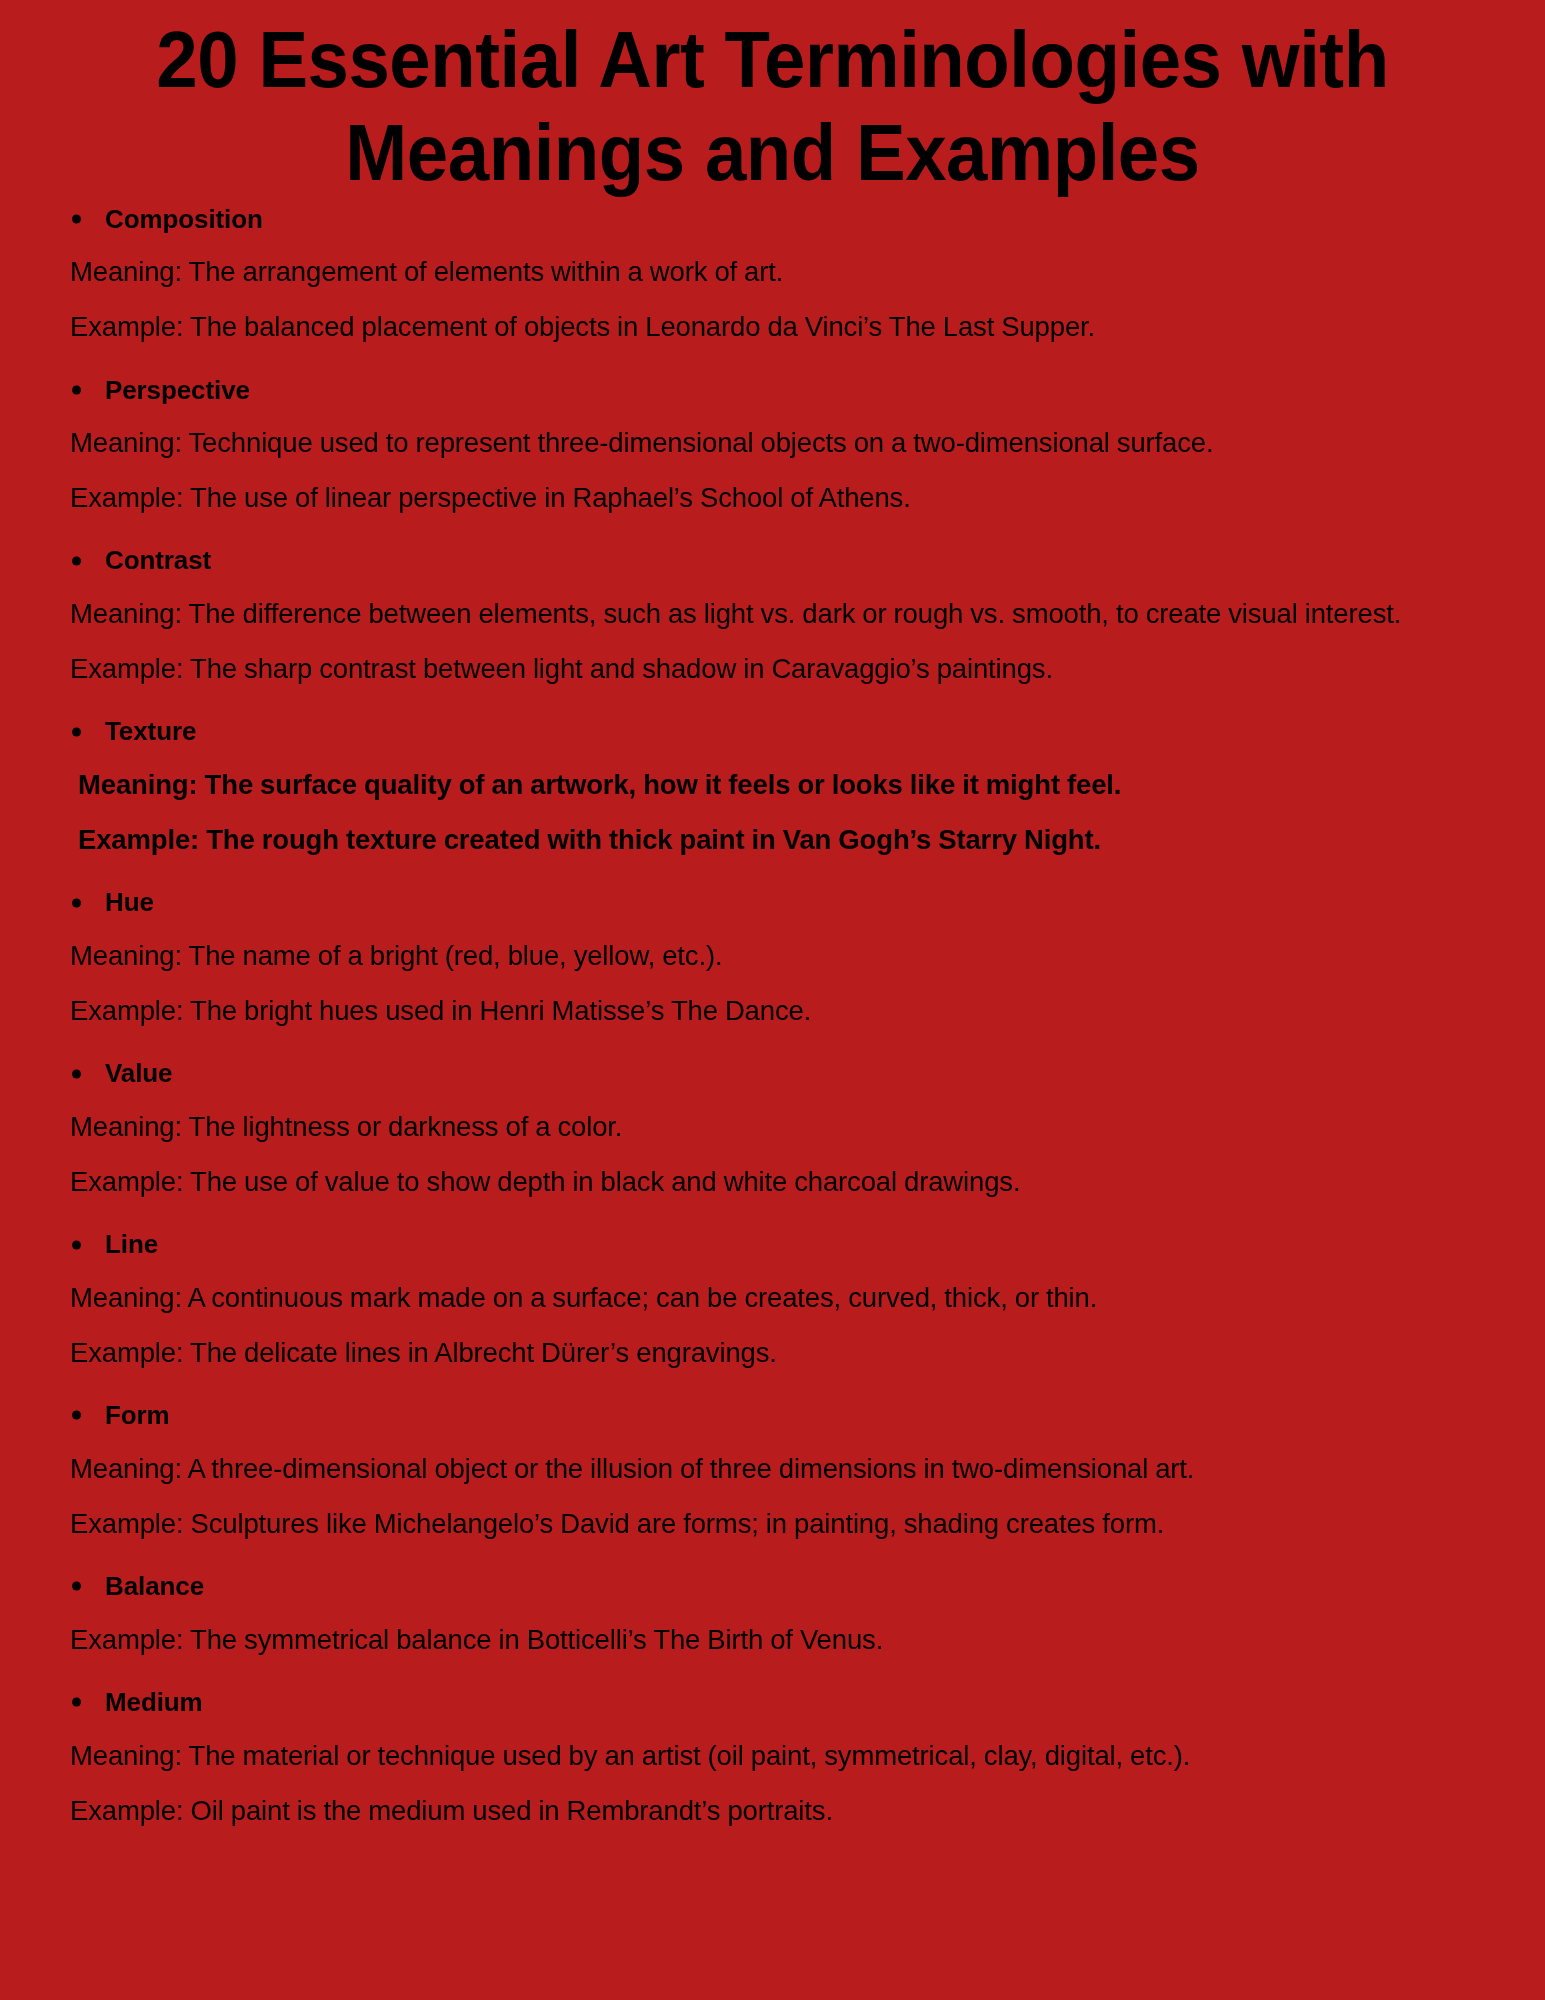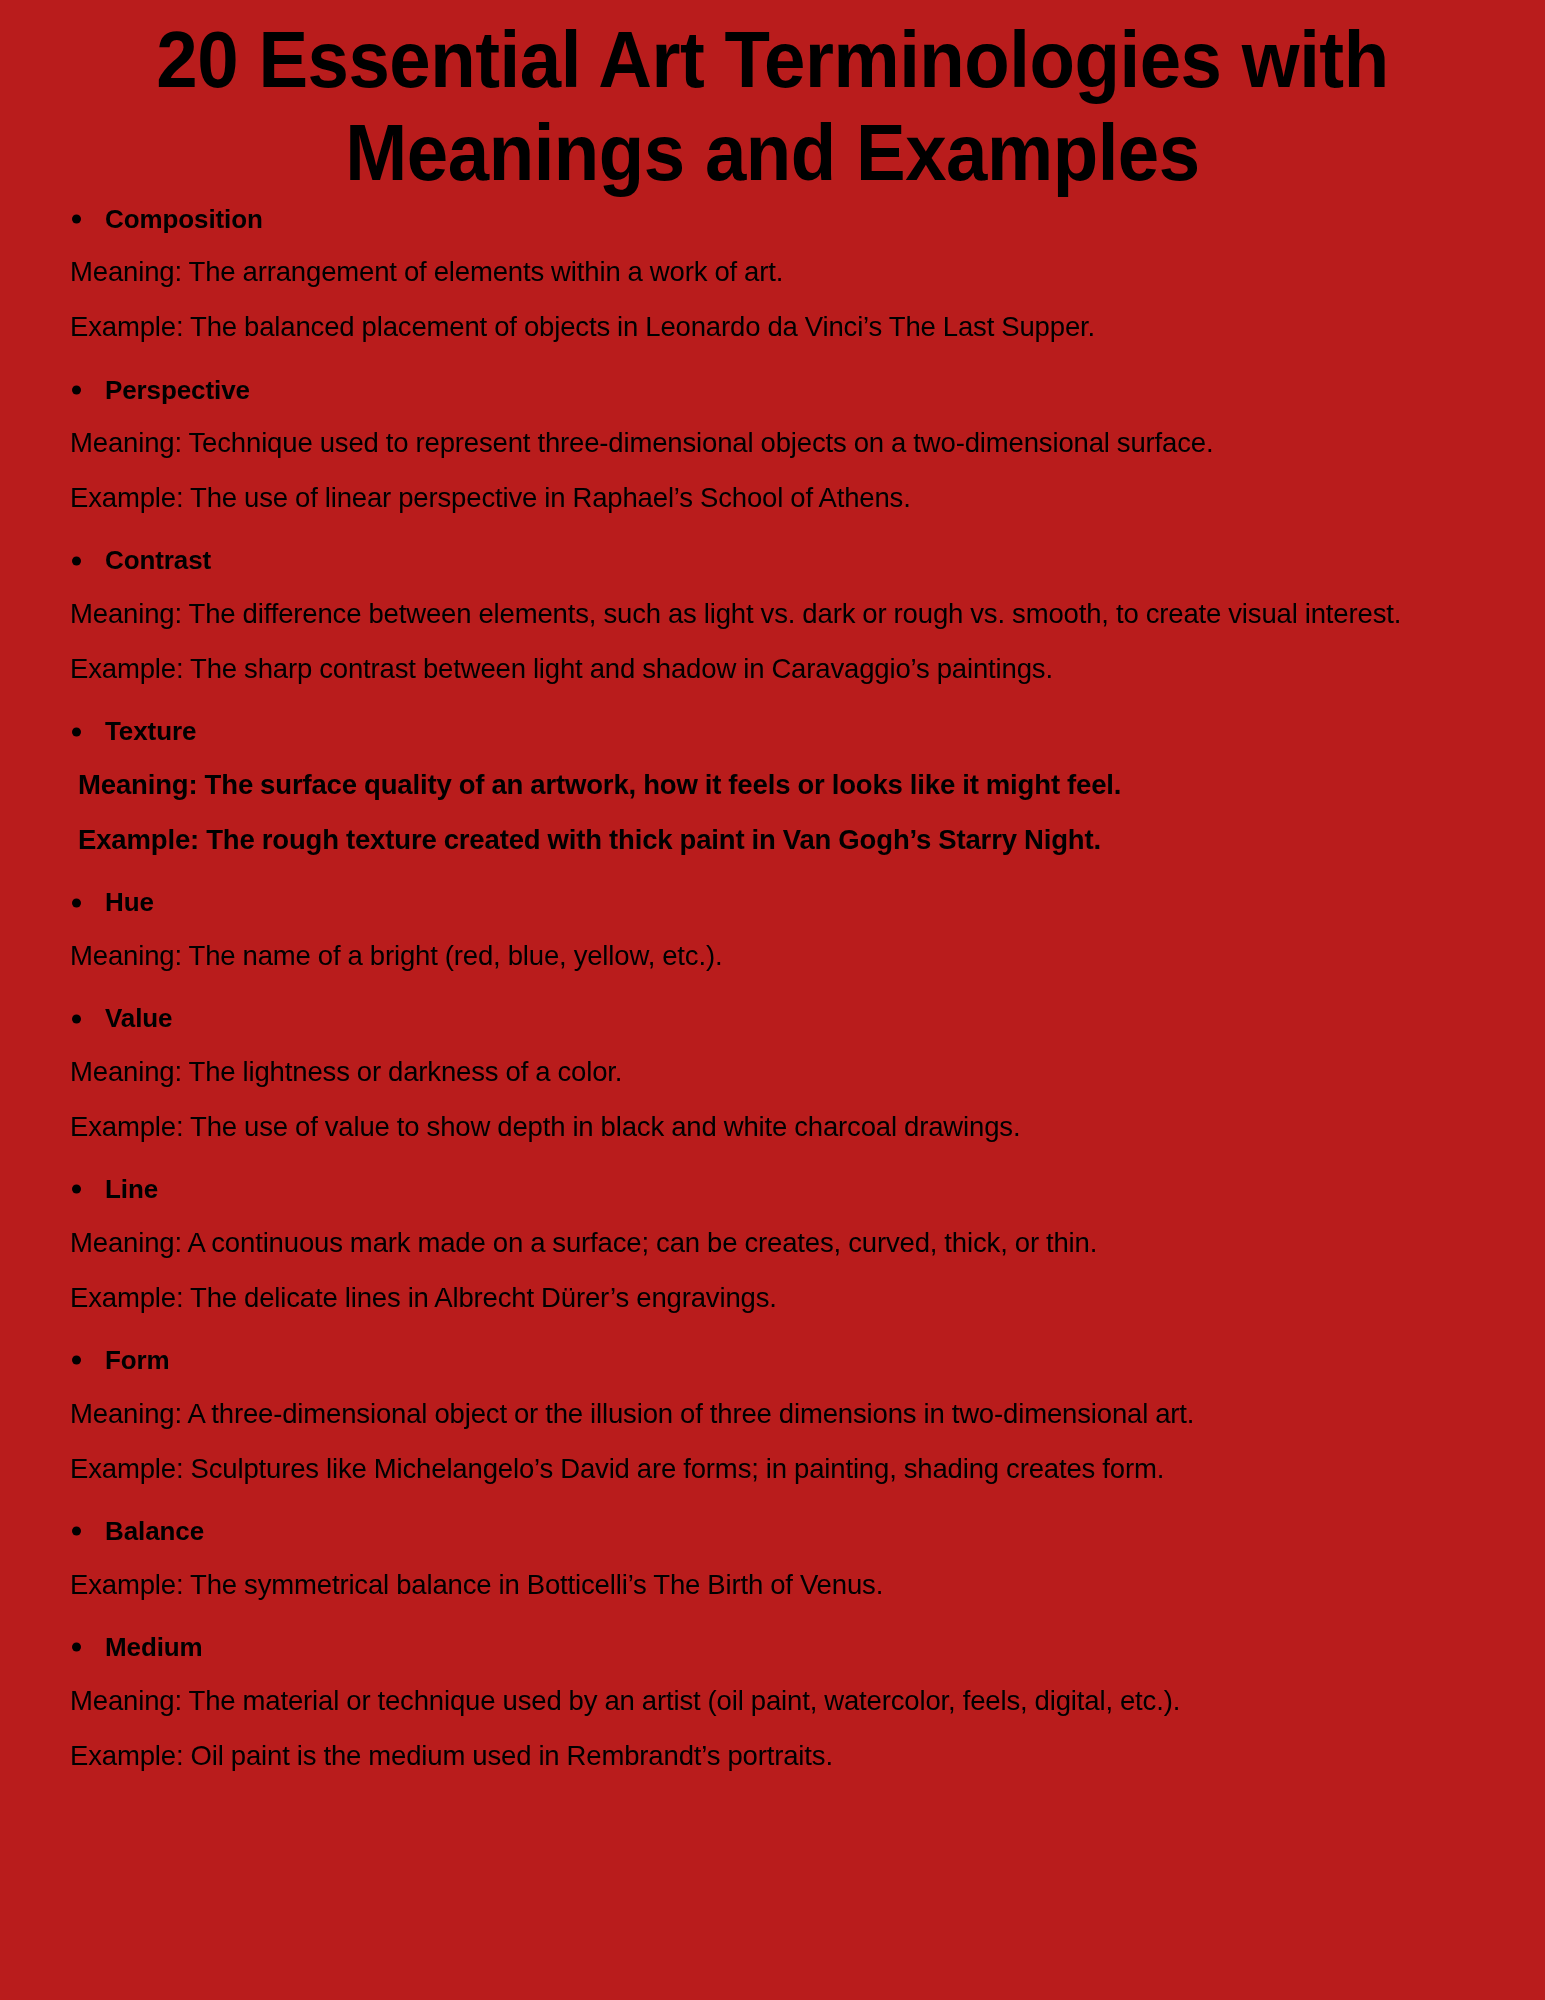--- a/index.html
+++ b/index.html
@@ -120,20 +120,21 @@
         <p class="term-line">Example: The sharp contrast between light and shadow in Caravaggio’s paintings.</p>
       </li>
       <li class="term-entry indented">
         <div class="term-heading"><span class="bullet-dot"></span><span>Texture</span></div>
         <p class="term-line">Meaning: The surface quality of an artwork, how it feels or looks like it might feel.</p>
         <p class="term-line">Example: The rough texture created with thick paint in Van Gogh’s Starry Night.</p>
       </li>
       <li class="term-entry">
         <div class="term-heading"><span class="bullet-dot"></span><span>Hue</span></div>
         <p class="term-line">Meaning: The name of a bright (red, blue, yellow, etc.).</p>
+        <p class="term-line">Example: The bright hues used in Henri Matisse’s The Dance.</p>
       </li>
       <li class="term-entry">
         <div class="term-heading"><span class="bullet-dot"></span><span>Value</span></div>
         <p class="term-line">Meaning: The lightness or darkness of a color.</p>
         <p class="term-line">Example: The use of value to show depth in black and white charcoal drawings.</p>
       </li>
       <li class="term-entry">
         <div class="term-heading"><span class="bullet-dot"></span><span>Line</span></div>
         <p class="term-line">Meaning: A continuous mark made on a surface; can be creates, curved, thick, or thin.</p>
         <p class="term-line">Example: The delicate lines in Albrecht Dürer’s engravings.</p>
@@ -142,18 +143,18 @@
         <div class="term-heading"><span class="bullet-dot"></span><span>Form</span></div>
         <p class="term-line">Meaning: A three-dimensional object or the illusion of three dimensions in two-dimensional art.</p>
         <p class="term-line">Example: Sculptures like Michelangelo’s David are forms; in painting, shading creates form.</p>
       </li>
       <li class="term-entry">
         <div class="term-heading"><span class="bullet-dot"></span><span>Balance</span></div>
         <p class="term-line">Example: The symmetrical balance in Botticelli’s The Birth of Venus.</p>
       </li>
       <li class="term-entry">
         <div class="term-heading"><span class="bullet-dot"></span><span>Medium</span></div>
-        <p class="term-line">Meaning: The material or technique used by an artist (oil paint, watercolor, feels, digital, etc.).</p>
+        <p class="term-line">Meaning: The material or technique used by an artist (oil paint, symmetrical, clay, digital, etc.).</p>
         <p class="term-line">Example: Oil paint is the medium used in Rembrandt’s portraits.</p>
       </li>
     </ul>
 
 </div>
 
 </body></html>

